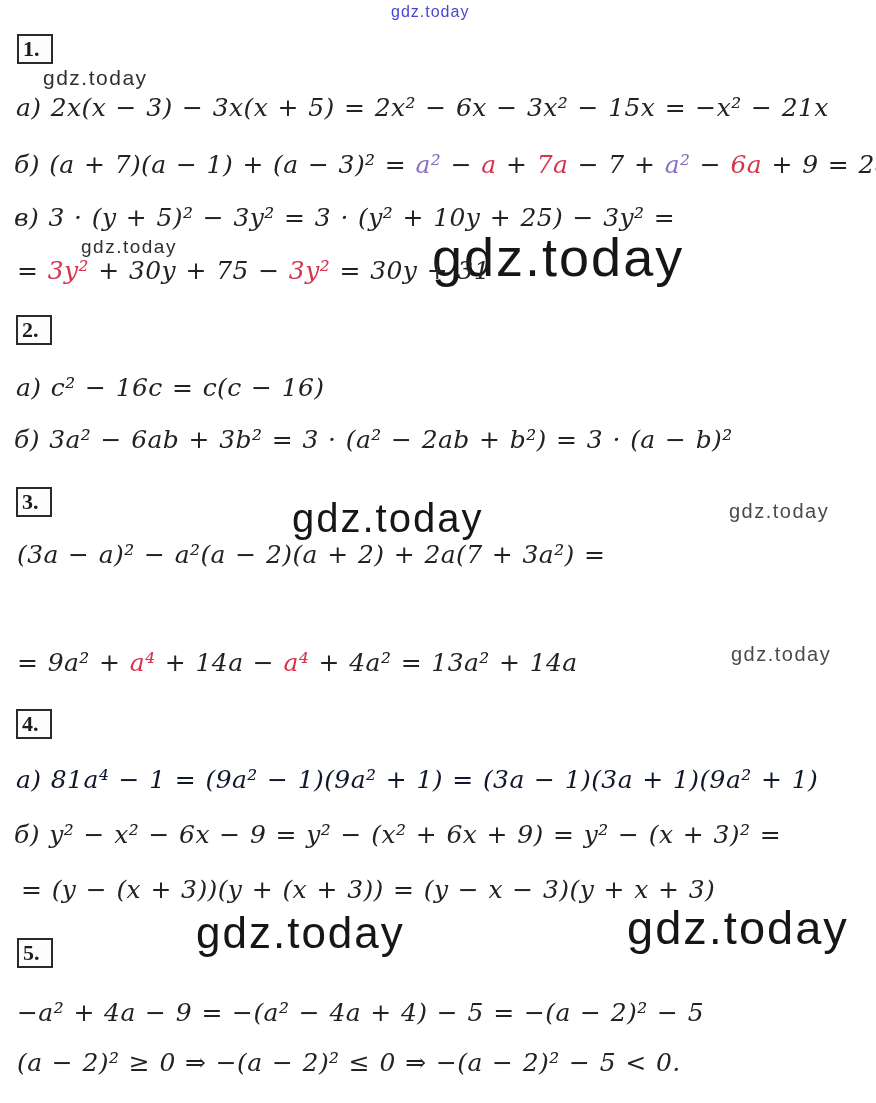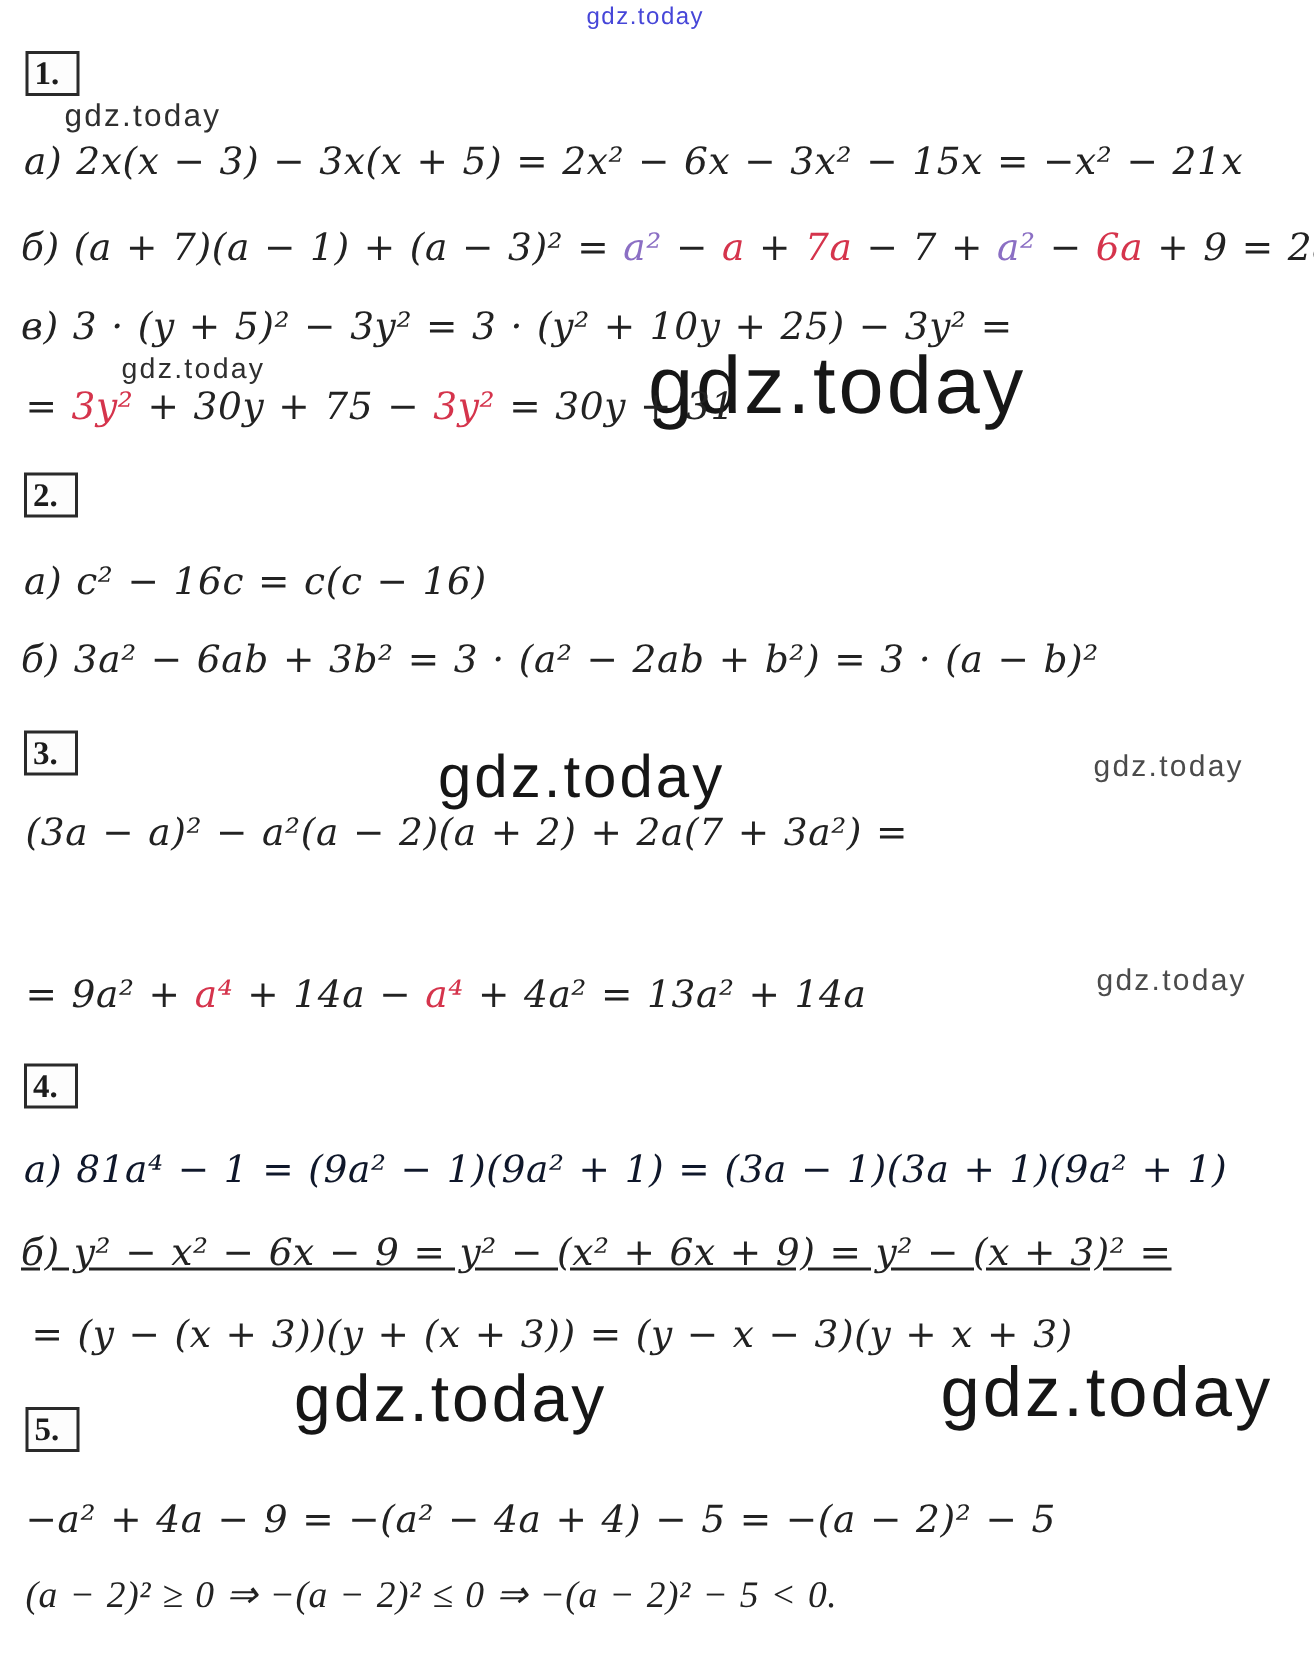--- a/index.html
+++ b/index.html
@@ -73,19 +73,19 @@
   <div class="formula" style="left:14px;top:203px;"><span style="color: rgb(34, 34, 34);">в) 3 · (y + 5)² − 3y² = 3 · (y² + 10y + 25) − 3y² =</span></div>
   <div class="formula" style="left:17px;top:256px;"><span style="color: rgb(34, 34, 34);">= </span><span style="color: rgb(213, 52, 76);">3y²</span><span style="color: rgb(34, 34, 34);"> + 30y + 75 − </span><span style="color: rgb(213, 52, 76);">3y²</span><span style="color: rgb(34, 34, 34);"> = 30y + 31</span></div>
 
   <div class="formula" style="left:16px;top:373px;"><span style="color: rgb(34, 34, 34);">а) c² − 16c = c(c − 16)</span></div>
   <div class="formula" style="left:14px;top:425px;"><span style="color: rgb(34, 34, 34);">б) 3a² − 6ab + 3b² = 3 · (a² − 2ab + b²) = 3 · (a − b)²</span></div>
 
   <div class="formula" style="left:17px;top:540px;"><span style="color: rgb(34, 34, 34);">(3a − a)² − a²(a − 2)(a + 2) + 2a(7 + 3a²) =</span></div>
   <div class="formula" style="left:17px;top:648px;text-align:right;"><span style="color: rgb(34, 34, 34);">= 9a² + </span><span style="color: rgb(213, 52, 76);">a⁴</span><span style="color: rgb(34, 34, 34);"> + 14a − </span><span style="color: rgb(213, 52, 76);">a⁴</span><span style="color: rgb(34, 34, 34);"> + 4a² = 13a² + 14a</span></div>
 
   <div class="formula" style="left:16px;top:765px;"><span style="color: #0f172a;">а) 81a⁴ − 1 = (9a² − 1)(9a² + 1) = (3a − 1)(3a + 1)(9a² + 1)</span></div>
-  <div class="formula" style="left:14px;top:820px;"><span style="color: rgb(34, 34, 34); text-decoration: underline;">б) y² − x² − 6x − 9 = y² − (x² + 6x + 9) = y² − (x + 3)² =</span></div>
+  <div class="formula" style="left:14px;top:820px;"><span style="color: rgb(34, 34, 34);">б) y² − x² − 6x − 9 = y² − (x² + 6x + 9) = y² − (x + 3)² =</span></div>
   <div class="formula" style="left:21px;top:875px;"><span style="color: rgb(34, 34, 34);">= (y − (x + 3))(y + (x + 3)) = (y − x − 3)(y + x + 3)</span></div>
 
   <div class="formula" style="left:17px;top:998px;"><span style="color: rgb(34, 34, 34);">−a² + 4a − 9 = −(a² − 4a + 4) − 5 = −(a − 2)² − 5</span></div>
-  <div class="formula" style="left:17px;top:1048px;font-family:Liberation Serif, serif;"><span style="color: rgb(34, 34, 34);">(a − 2)² ≥ 0 ⇒ −(a − 2)² ≤ 0 ⇒ −(a − 2)² − 5 &lt; 0.</span></div>
+  <div class="formula" style="left:17px;top:1048px;"><span style="color: rgb(34, 34, 34);">(a − 2)² ≥ 0 ⇒ −(a − 2)² ≤ 0 ⇒ −(a − 2)² − 5 &lt; 0.</span></div>
 
 </div>
 
 </body></html>

